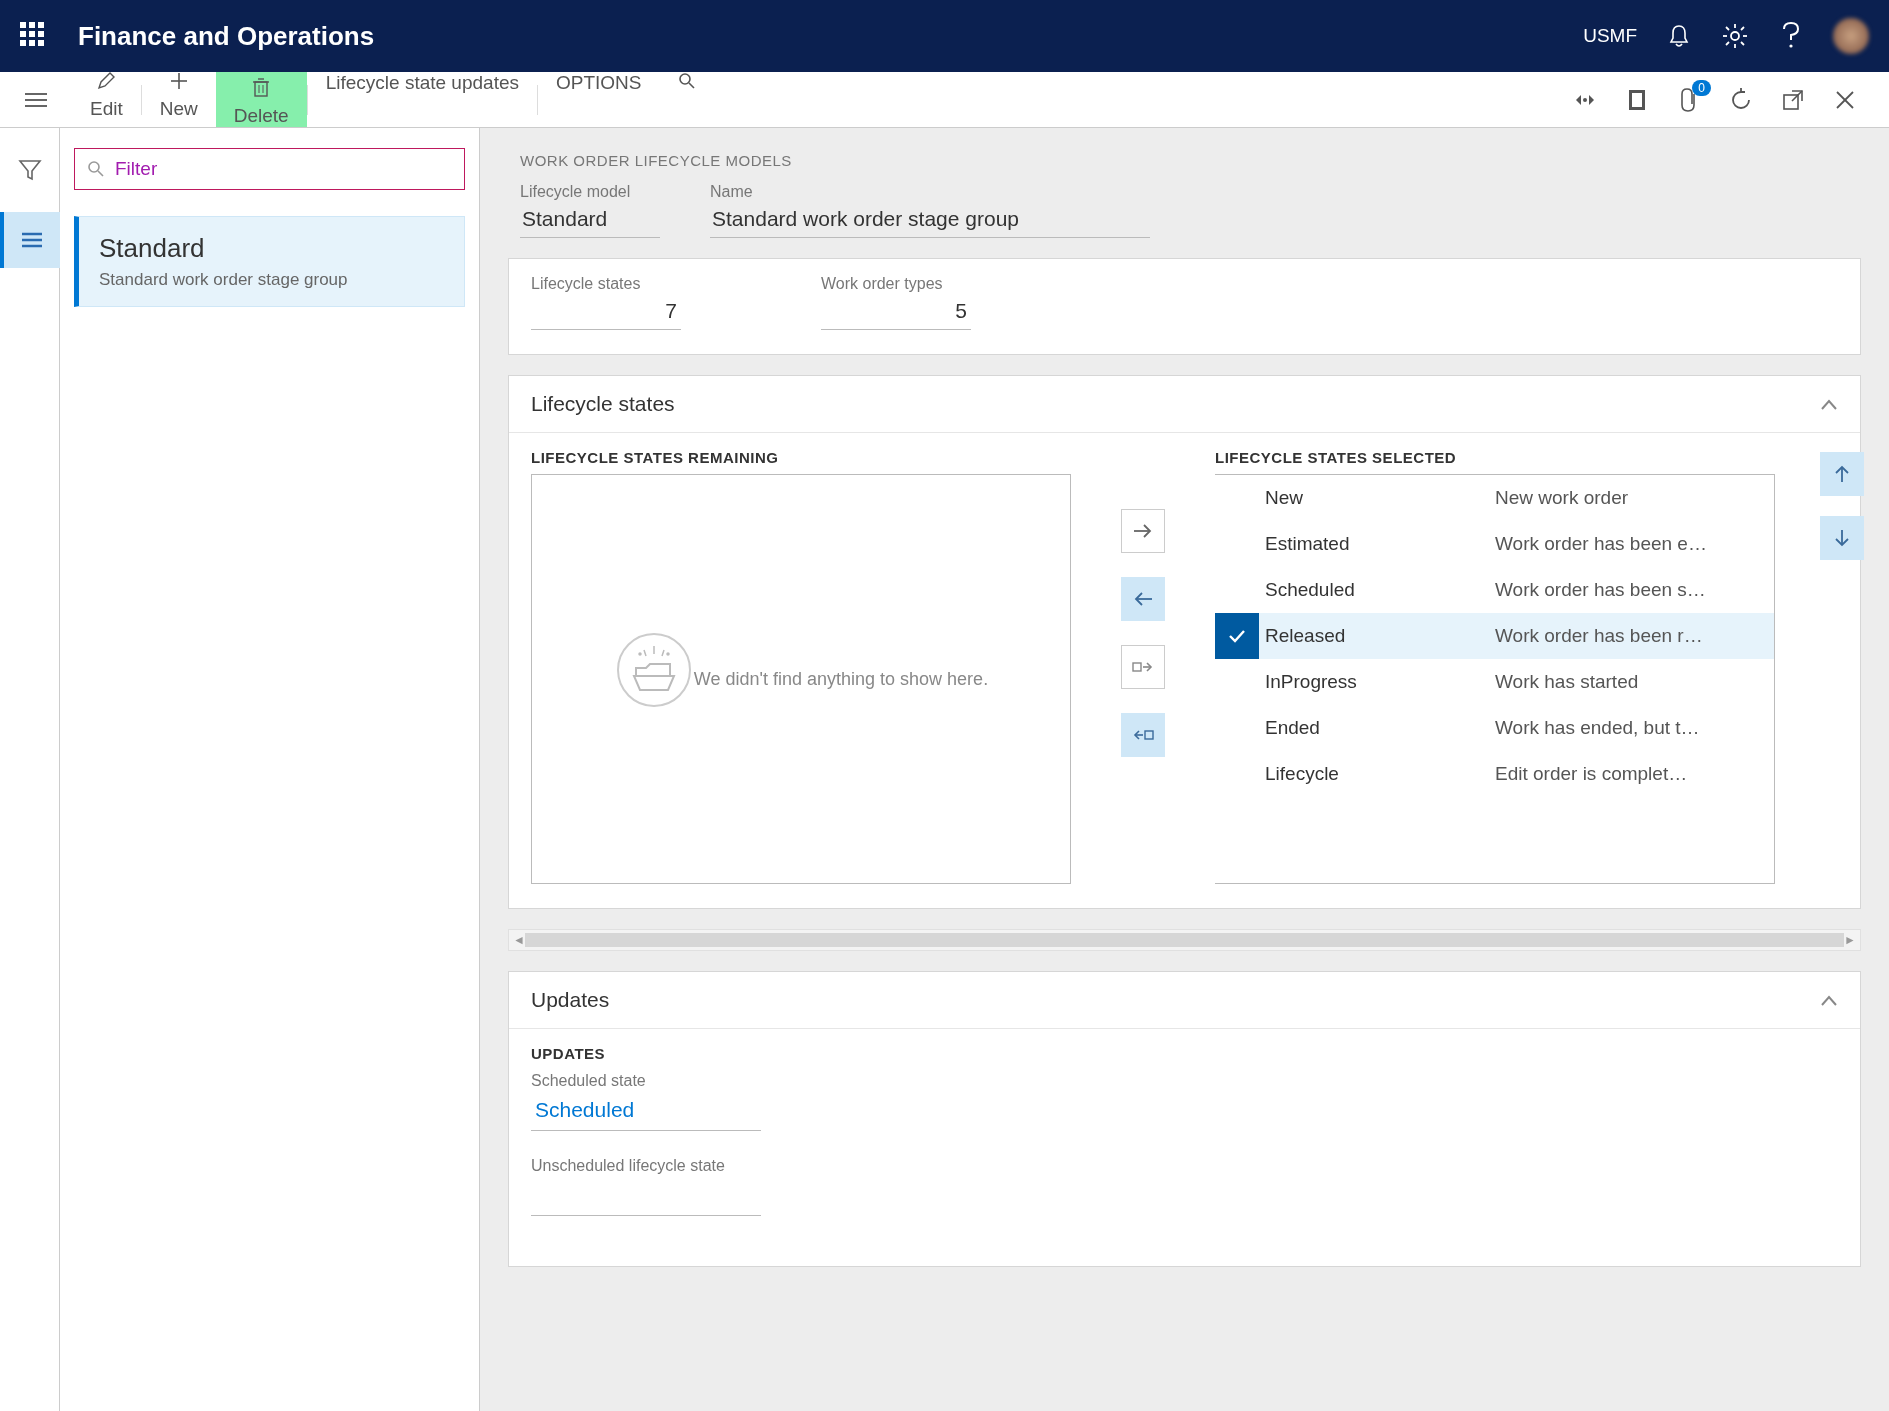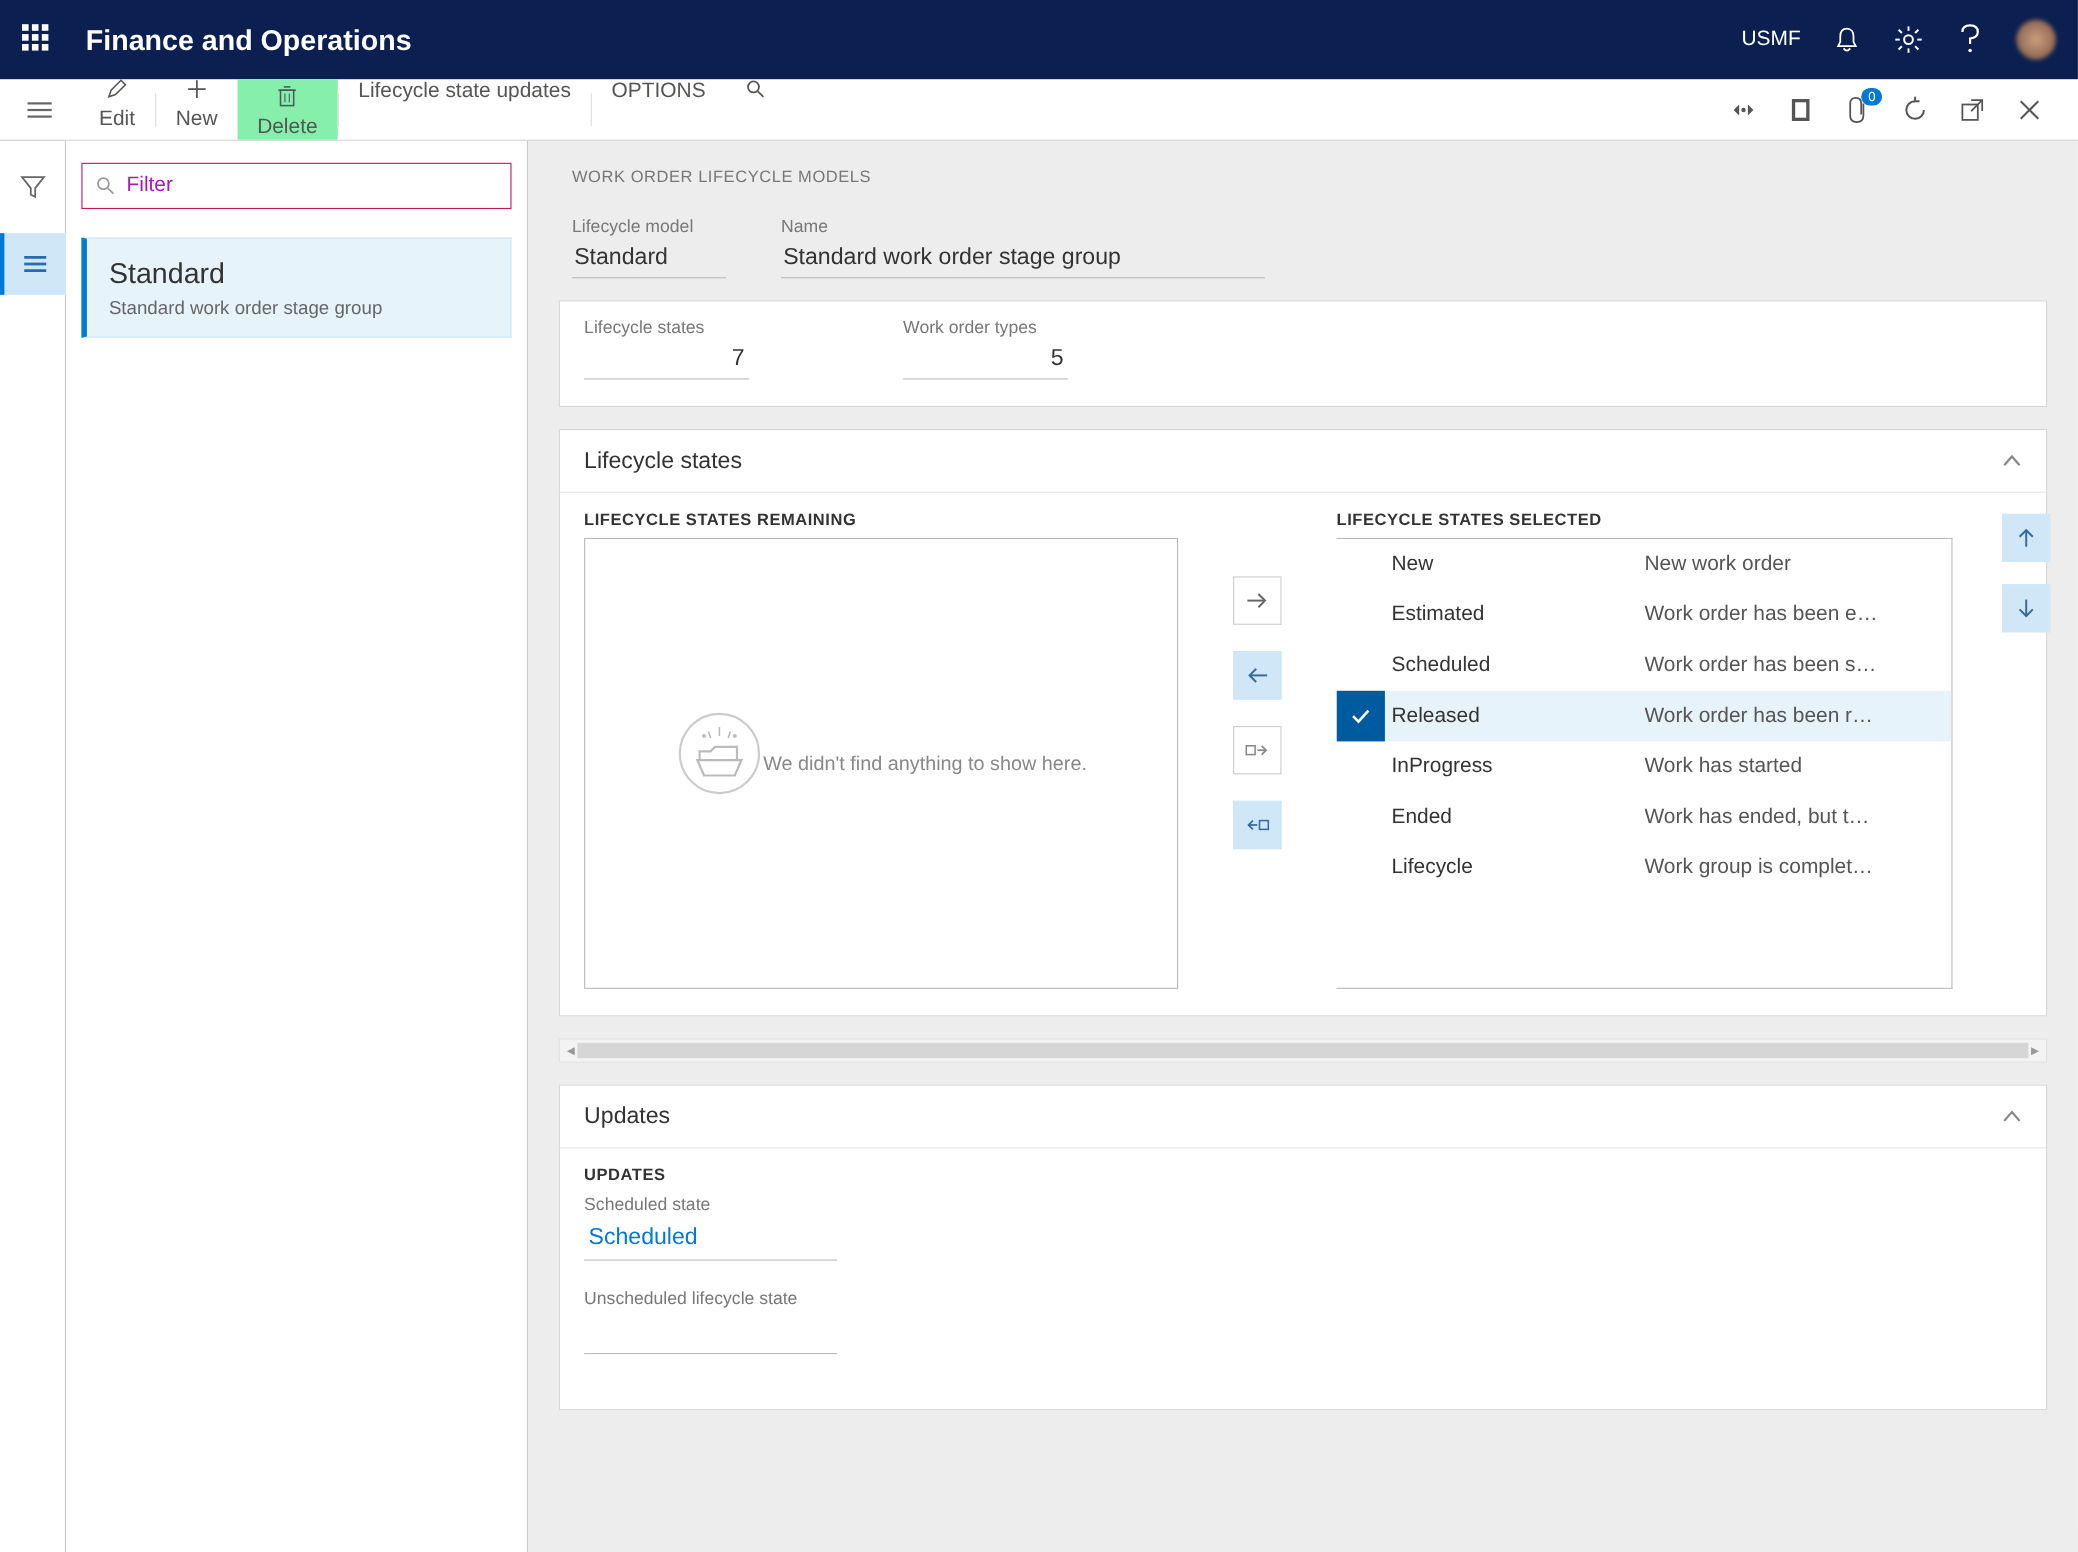--- a/index.html
+++ b/index.html
@@ -37,21 +37,21 @@
 .filterbox { height:42px; border:1px solid #be185d; display:flex; align-items:center; padding:0 12px; color:#a21caf; font-size:19px;}
 .filterbox svg { margin-right:10px;}
 .listitem { margin-top:26px; border:1px solid #cfe7f7; background:#e6f3fb; border-left:5px solid #0078d4; padding:16px 20px;}
 .listitem .li-title { font-size:26px; color:#333; font-weight:400;}
 .listitem .li-sub { font-size:17px; color:#666; margin-top:6px;}
 
 
 .main { flex:1; background:#ededed; overflow:auto; padding:0 0 40px 0;}
 .formtop { padding:24px 40px 20px 40px;}
 .formtop .caps { font-size:15px; letter-spacing:0.5px; color:#777;}
-.formtop .fields { display:flex; gap:50px; margin-top:29px;}
+.formtop .fields { display:flex; gap:50px; margin-top:14px;}
 .ft-field .lbl { font-size:16px; color:#777;}
 .ft-field .val { font-size:21px; color:#333; border-bottom:1px solid #bbb; padding:6px 0 6px 2px; min-width:140px;}
 .ft-field .val.wide { min-width:440px;}
 
 .panel { background:#fff; border:1px solid #d6d6d6; margin:0 28px 20px 28px; }
 .panel-head { display:flex; align-items:center; justify-content:space-between; padding:16px 22px; font-size:21px; color:#333; border-bottom:1px solid #e6e6e6;}
 .panel-head .chev { color:#888; }
 .panel-body { padding:16px 22px 24px 22px;}
 
 .details-fields { display:flex; gap:140px;}
@@ -369,21 +369,21 @@
                 <div class="sel-row">
                   <div class="c1">InProgress</div>
                   <div class="c2">Work has started</div>
                 </div>
                 <div class="sel-row">
                   <div class="c1">Ended</div>
                   <div class="c2">Work has ended, but t…</div>
                 </div>
                 <div class="sel-row">
                   <div class="c1">Lifecycle</div>
-                  <div class="c2">Work group is complet…</div>
+                  <div class="c2">Edit order is complet…</div>
                 </div>
               </div>
           </div>
 
         </div>
       </div>
       <div class="floatarrows">
          <div class="arrowbtn">
             <svg width="16" height="20">
               <line x1="8" y1="18" x2="8" y2="3" stroke="#3a6a9a" stroke-width="1.8"></line>

